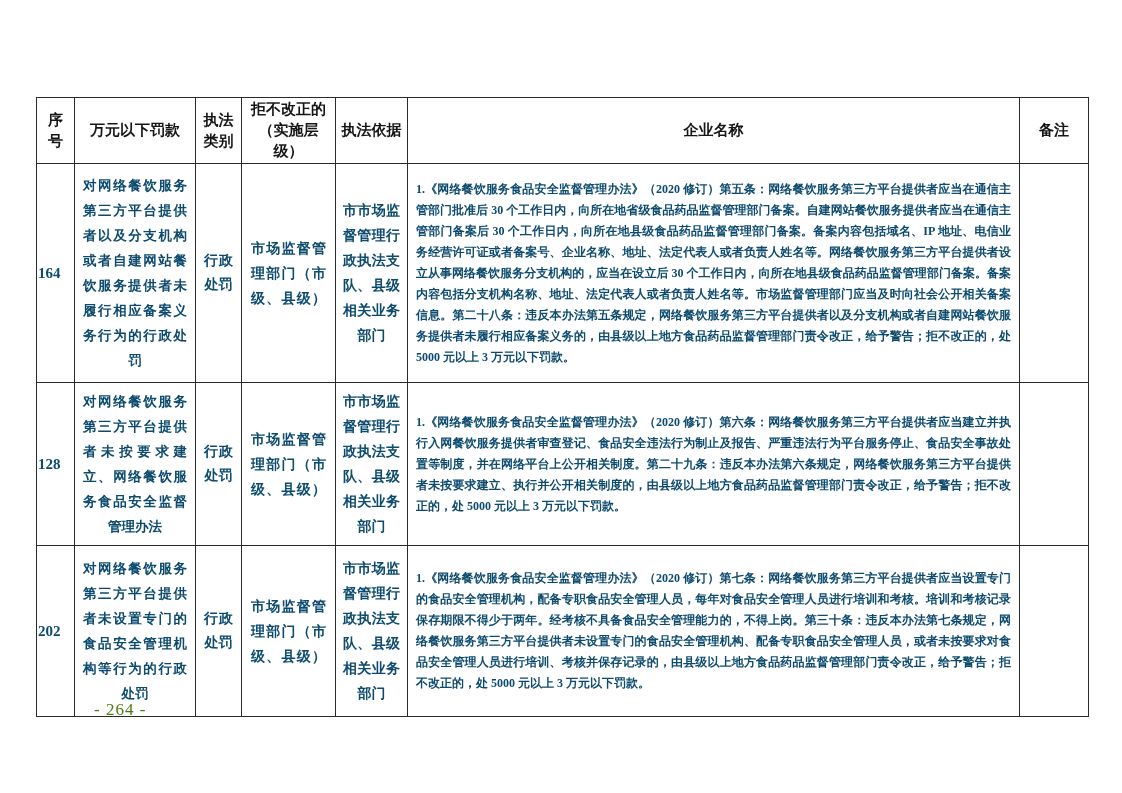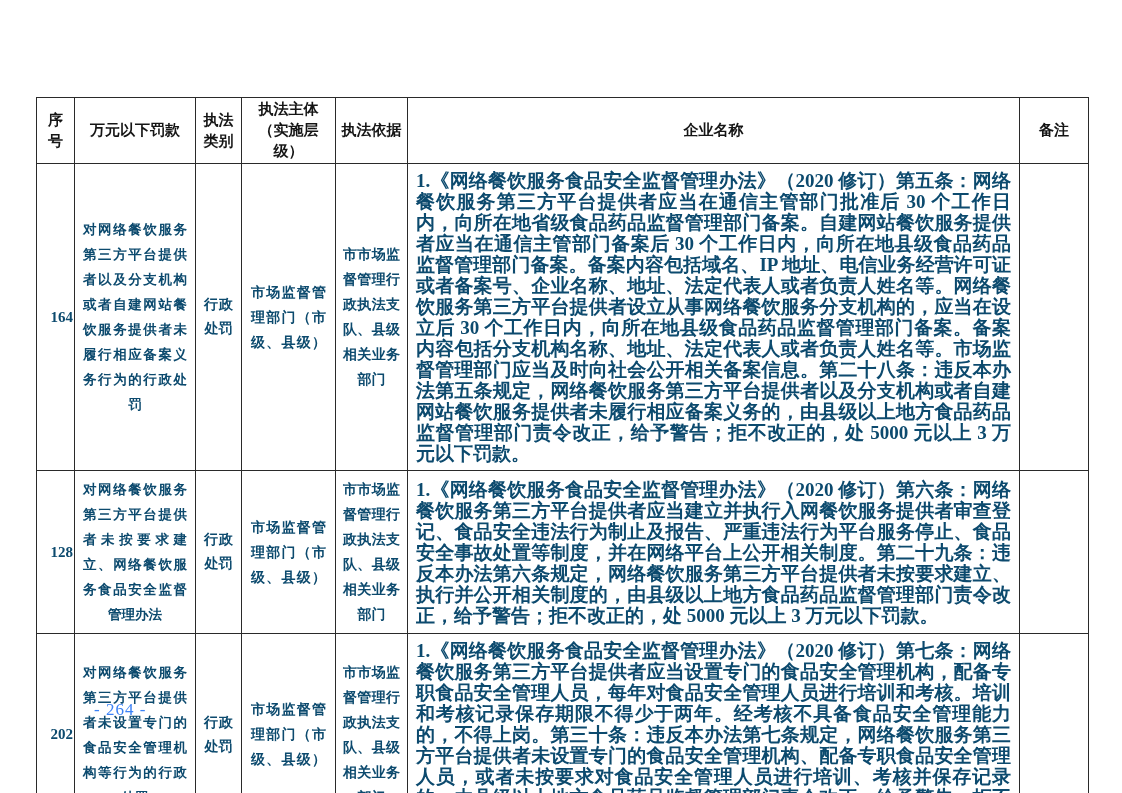--- a/index.html
+++ b/index.html
@@ -46,21 +46,21 @@
     font-weight: bold;
     text-align: center;
     line-height: 21px;
     padding: 1px 2px;
     white-space: pre-line;
     color: #151515;
   }
   td { font-size: 14px; color: #0c4a6e; font-weight: bold; }
 
   .c-id {
-    text-align: right;
+    text-align: left;
     font-size: 15px;
     font-family: "Liberation Serif", "DejaVu Serif", serif;
   }
   .c-name {
     font-size: 13.5px;
     line-height: 25px;
     padding: 6px 8px;
     text-align: justify;
     text-align-last: center;
     text-justify: inter-character;
@@ -80,35 +80,35 @@
     text-justify: inter-character;
   }
   .c-agency {
     line-height: 25px;
     padding: 6px 7px;
     text-align: justify;
     text-align-last: center;
     text-justify: inter-character;
   }
   .c-basis {
-    font-size: 19px;
+    font-size: 12px;
     line-height: 21px;
     padding: 6px 8px;
     text-align: justify;
     text-align-last: left;
     text-justify: inter-character;
   }
   .c-remark { }
 
   .pageno {
     position: absolute;
     left: 94px; top: 700px;
     font-size: 17px;
     letter-spacing: 1px;
-    color: #3b82f6;
+    color: #4d7c0f;
   }
 </style>
 </head>
 <body>
 
 <div class="sheet">
 
   <table class="enf">
     <colgroup>
       <col class="c1">
@@ -119,21 +119,21 @@
         <col class="c6">
         <col class="c7">
     </colgroup>
     <thead>
       <tr class="hrow">
         <th>序
 号</th>
         <th>万元以下罚款</th>
         <th>执法
 类别</th>
-        <th>执法主体
+        <th>拒不改正的
 （实施层级）</th>
         <th>执法依据</th>
         <th>企业名称</th>
         <th>备注</th>
       </tr>
     </thead>
     <tbody>
       <tr class="row-a">
         <td class="c-id">164</td>
         <td class="c-name">对网络餐饮服务第三方平台提供者以及分支机构或者自建网站餐饮服务提供者未履行相应备案义务行为的行政处罚</td>

